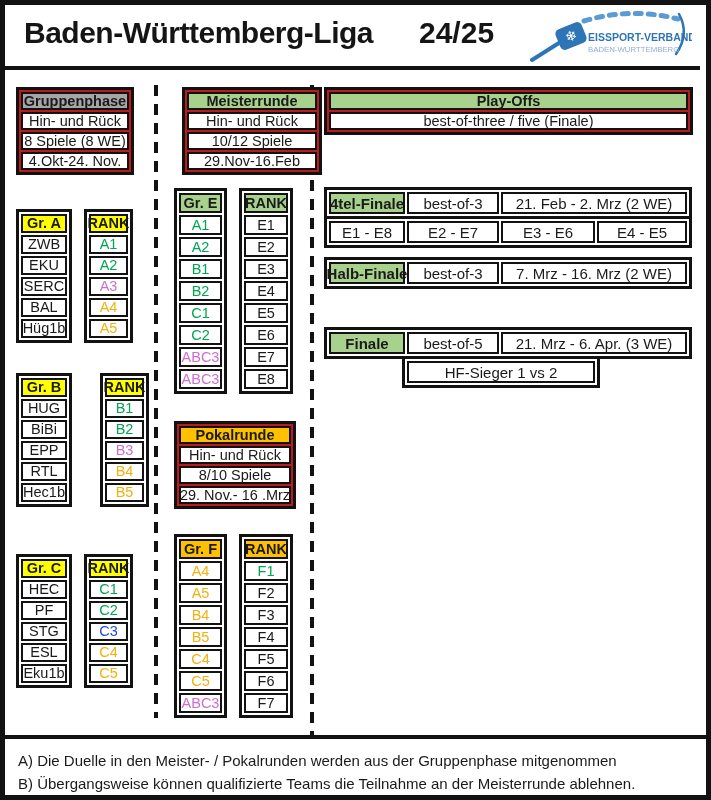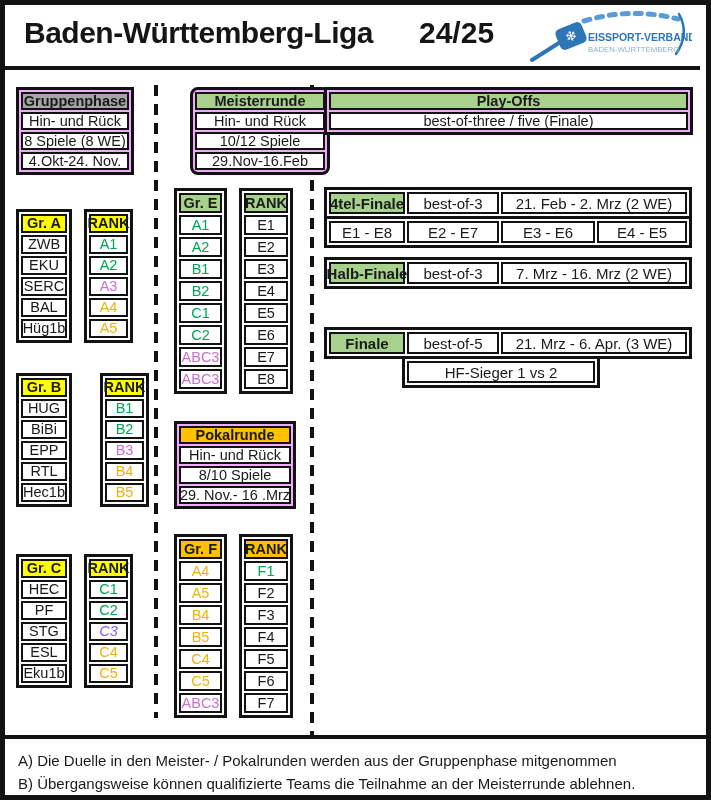--- a/index.html
+++ b/index.html
@@ -15,21 +15,21 @@
   .season { font-size:30px; font-weight:bold; color:#151515; }
   .logo { position:absolute; right:8px; top:6px; width:162px; height:58px; }
 
   
   .vdash { position:absolute; width:4px;
            background:repeating-linear-gradient(to bottom,#121212 0 11px, transparent 11px 19px); }
   .vdash1 { left:154px; top:85px; height:633px; }
   .vdash2 { left:310px; top:85px; height:650px; }
 
   
-  .stack { position:absolute; background:#f0abfc; border:3px solid #121212; padding:2px;
+  .stack { position:absolute; background:#b91c1c; border:3px solid #121212; padding:2px;
            display:flex; flex-direction:column; gap:2px; }
   .cell  { background:#fff; border:2px solid #121212; display:flex; align-items:center;
            justify-content:center; font-size:14.5px; color:#1a1a1a; line-height:1;
            white-space:nowrap; }
   .stack .cell { height:18px; }
   .cell.head { font-weight:bold; }
   .bg-gray  { background:#a6a6a6; }
   .bg-green { background:#a9d18e; }
   .bg-amber { background:#ffc000; }
   .bg-yellow{ background:#ffff00; }
@@ -132,27 +132,27 @@
       <div class="cell">HEC</div>
       <div class="cell">PF</div>
       <div class="cell">STG</div>
       <div class="cell">ESL</div>
       <div class="cell">Eku1b</div>
     </div>
     <div class="mini-table" style="width:49px;">
       <div class="cell head bg-yellow">RANK</div>
       <div class="cell rank-val" style="color: rgb(0, 166, 81);">C1</div>
       <div class="cell rank-val" style="color: rgb(0, 166, 81);">C2</div>
-      <div class="cell rank-val" style="color: #8b5cf6; font-style: italic;">C3</div>
+      <div class="cell rank-val" style="color: #1d4ed8;">C3</div>
       <div class="cell rank-val" style="color: rgb(242, 177, 14);">C4</div>
       <div class="cell rank-val" style="color: rgb(242, 177, 14);">C5</div>
     </div>
   </div>
 
-  <div class="stack" style="left:190px; top:87px; width:140px;border-radius:8px;">
+  <div class="stack" style="left:182px; top:87px; width:140px;">
     <div class="cell head bg-green">Meisterrunde</div>
     <div class="cell">Hin- und Rück</div>
     <div class="cell">10/12 Spiele</div>
     <div class="cell">29.Nov-16.Feb</div>
   </div>
 
   <div class="tables-row h20" style="left:174px; top:188px; gap:12px;">
     <div class="mini-table" style="width:53px;">
       <div class="cell head bg-green">Gr. E</div>
       <div class="cell rank-val" style="color: rgb(0, 166, 81);">A1</div>

